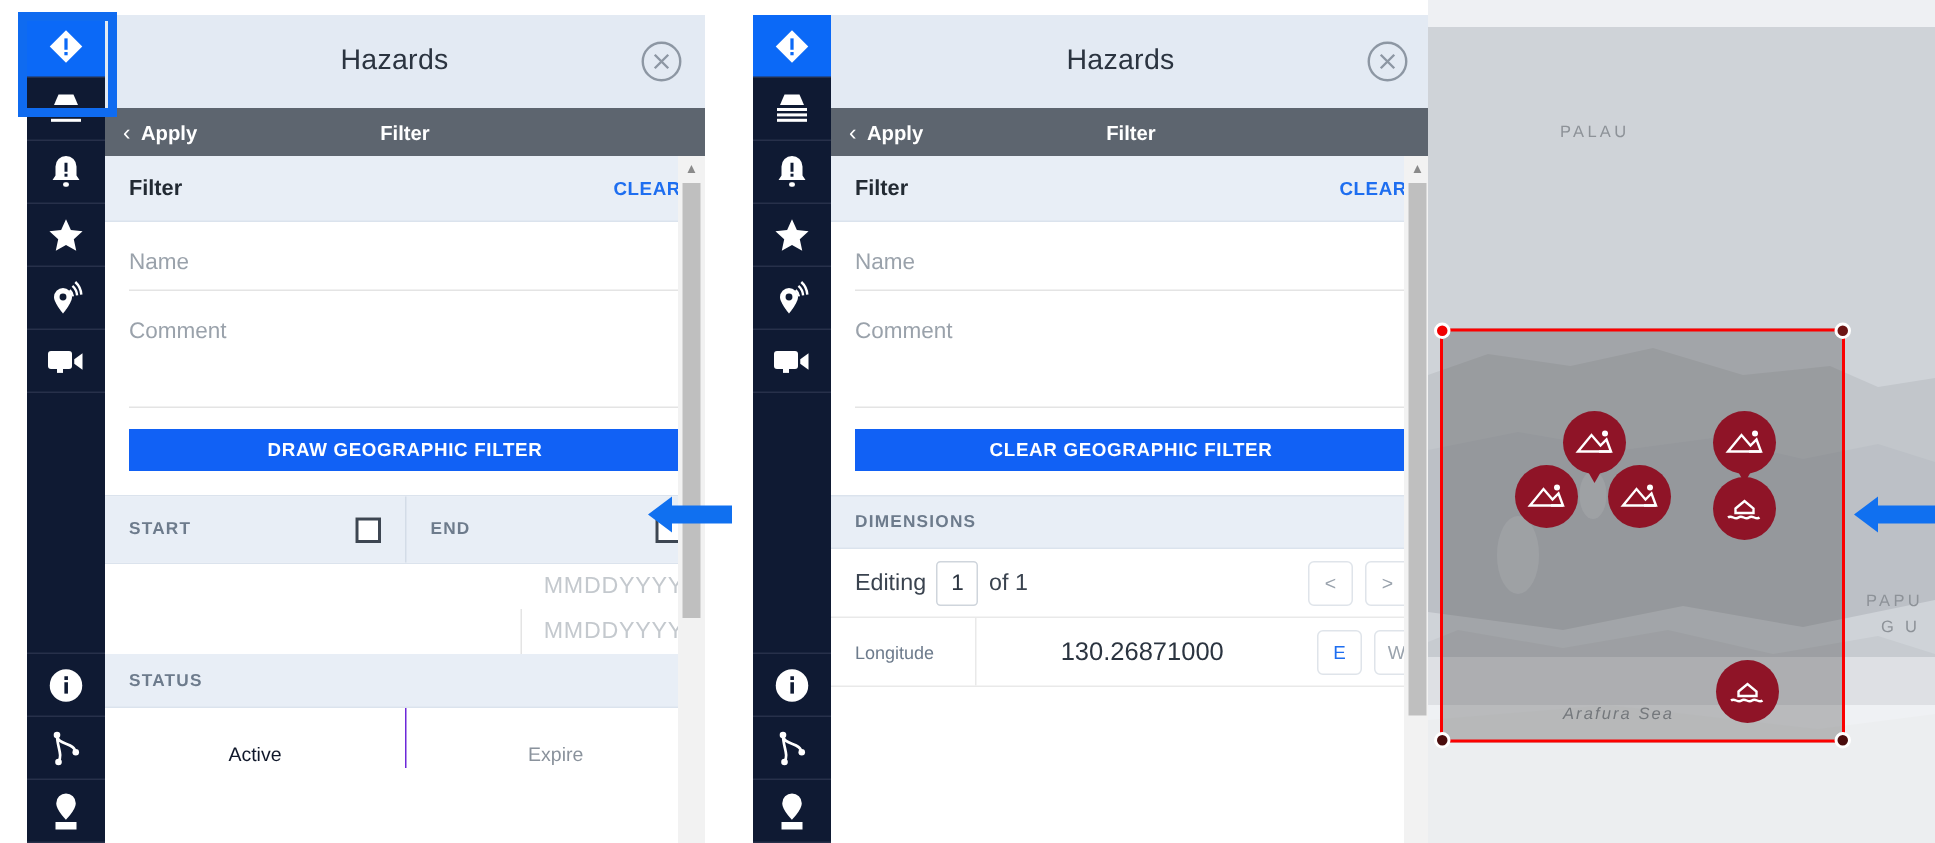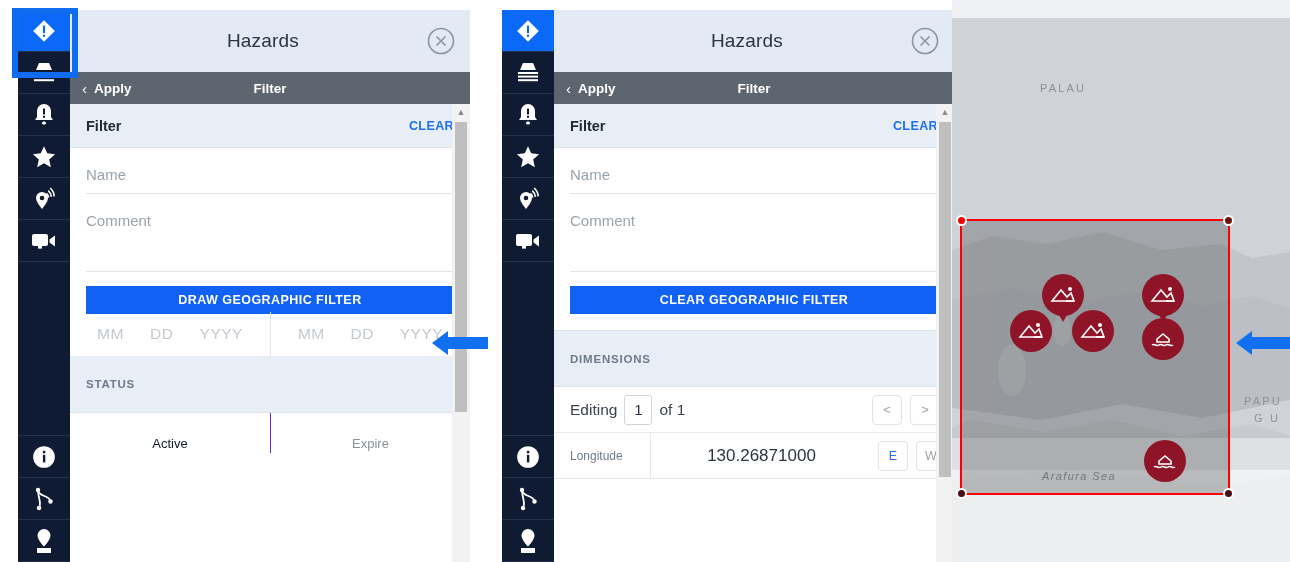--- a/index.html
+++ b/index.html
@@ -51,21 +51,21 @@
   .scrollarea { position: absolute; top: 94px; left: 0; right: 0; bottom: 0; background:#fff; }
 
   .sec-head {
     height: 44px; background: #e8eef6; display: flex; align-items: center;
     justify-content: space-between; padding: 0 16px;
     border-bottom: 1px solid #dbe3ed;
   }
   .sec-head .h-l { font-size: 14.5px; color: #222a33; font-weight: bold; }
   .sec-head .h-r { font-size: 12.5px; color: #1e6ef0; font-weight: bold; letter-spacing:.4px; }
 
-  .sec-head.small { height: 57px; }
+  .sec-head.small { height: 36px; }
   .sec-head.small .h-l { font-size: 11.5px; color: #6d7b8c; font-weight: bold; letter-spacing: .8px; }
 
   .field {
     margin: 0 16px; border-bottom: 1px solid #e4e4e4;
     display: flex; align-items: flex-start; padding-top: 18px;
   }
   .field .ph { font-size: 15px; color: #9aa2ab; }
   .field.name { height: 46px; }
   .field.comment { height: 78px; }
 
@@ -78,21 +78,21 @@
   
   .se-row { display: flex; margin-top: 16px; border-top: 1px solid #dbe3ed; border-bottom:1px solid #dbe3ed; }
   .se-cell {
     flex: 1 1 50%; height: 44px; background: #e8eef6; display: flex;
     align-items: center; justify-content: space-between; padding: 0 16px;
   }
   .se-cell + .se-cell { border-left: 1px solid #d3dce7; }
   .se-cell .lab { font-size: 11.5px; color: #6d7b8c; font-weight: bold; letter-spacing: .8px; }
   .cbox { width: 17px; height: 17px; border: 2px solid #3d4652; background: #fff; }
 
-  .date-row { display: flex; height: 42px; align-items: flex-end; }
+  .date-row { display: flex; height: 60px; align-items: flex-end; flex-direction: column; }
   .date-cell {
     flex: 1 1 50%; height: 44px; display: flex; align-items: center;
     justify-content: space-around; padding: 0 14px;
   }
   .date-cell + .date-cell { border-left: 1px solid #e4e4e4; }
   .date-cell span { font-size: 15.5px; color: #c4c9ce; letter-spacing: .5px; }
 
   .status-tabs { display: flex; height: 40px; }
   .status-tab {
     flex: 1 1 50%; display: flex; align-items: flex-end; justify-content: center;
@@ -294,20 +294,30 @@
 
         <div class="field name">
           <span class="ph">Name</span>
         </div>
         <div class="field comment">
           <span class="ph">Comment</span>
         </div>
 
         <div class="bigbtn">DRAW GEOGRAPHIC FILTER</div>
 
+        <div class="se-row">
+          <div class="se-cell">
+            <span class="lab">START</span>
+            <span class="cbox"></span>
+          </div>
+          <div class="se-cell">
+            <span class="lab">END</span>
+            <span class="cbox"></span>
+          </div>
+        </div>
 
         <div class="date-row">
           <div class="date-cell">
             <span>MM</span>
             <span>DD</span>
             <span>YYYY</span>
           </div>
           <div class="date-cell">
             <span>MM</span>
             <span>DD</span>

